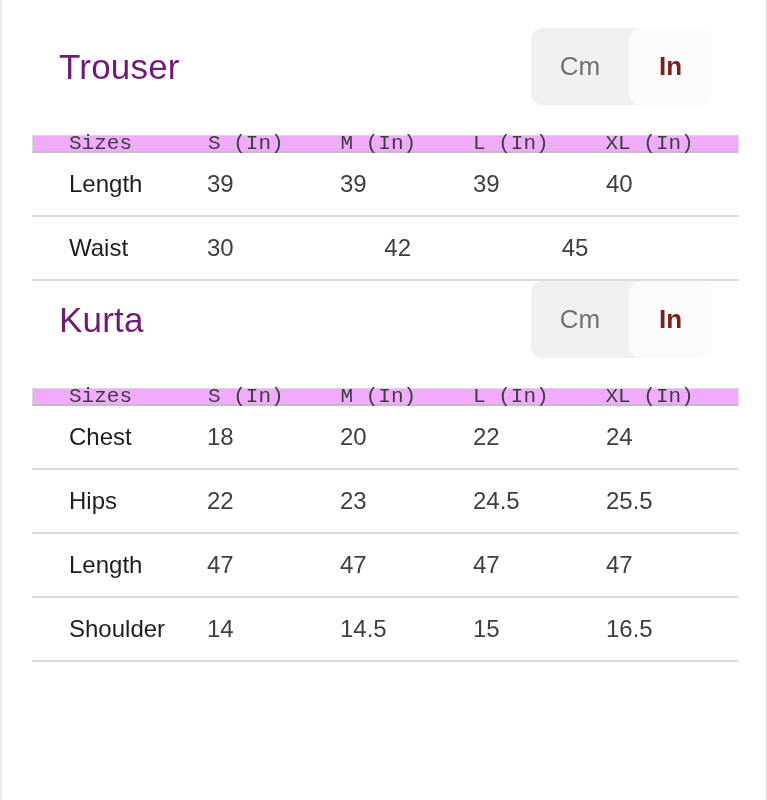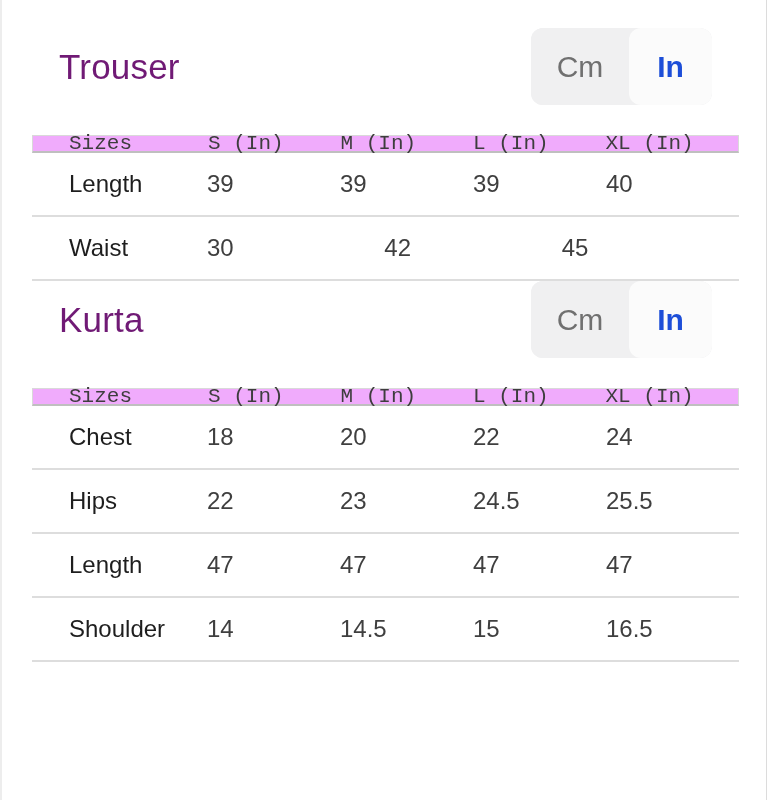--- a/index.html
+++ b/index.html
@@ -31,28 +31,28 @@
     letter-spacing: 0.2px;
   }
   .toggle {
     display: flex; height: 77px;
     border-radius: 12px; overflow: hidden;
     background: #f0f0f1;
   }
   .seg {
     border: none; outline: none; cursor: pointer;
     font-family: "Liberation Sans", sans-serif;
-    font-size: 30px;
+    font-size: 26px;
     display: flex; align-items: center; justify-content: center;
   }
   .seg-cm {
     width: 98px; background: #f0f0f1; color: #707070; font-weight: 400;
   }
   .seg-in {
-    width: 83px; background: #fbfbfb; color: #1d4ed8; font-weight: 600;
+    width: 83px; background: #fbfbfb; color: #7f1d1d; font-weight: 600;
     border-radius: 12px;
     text-align: center;
   }
 
   
   .tbl { margin: 0 30px; width: 707px; }
   .tr { display: flex; align-items: center; }
   .th-row {
     height: 18px;
     border: 1px solid #d9d9d9;

